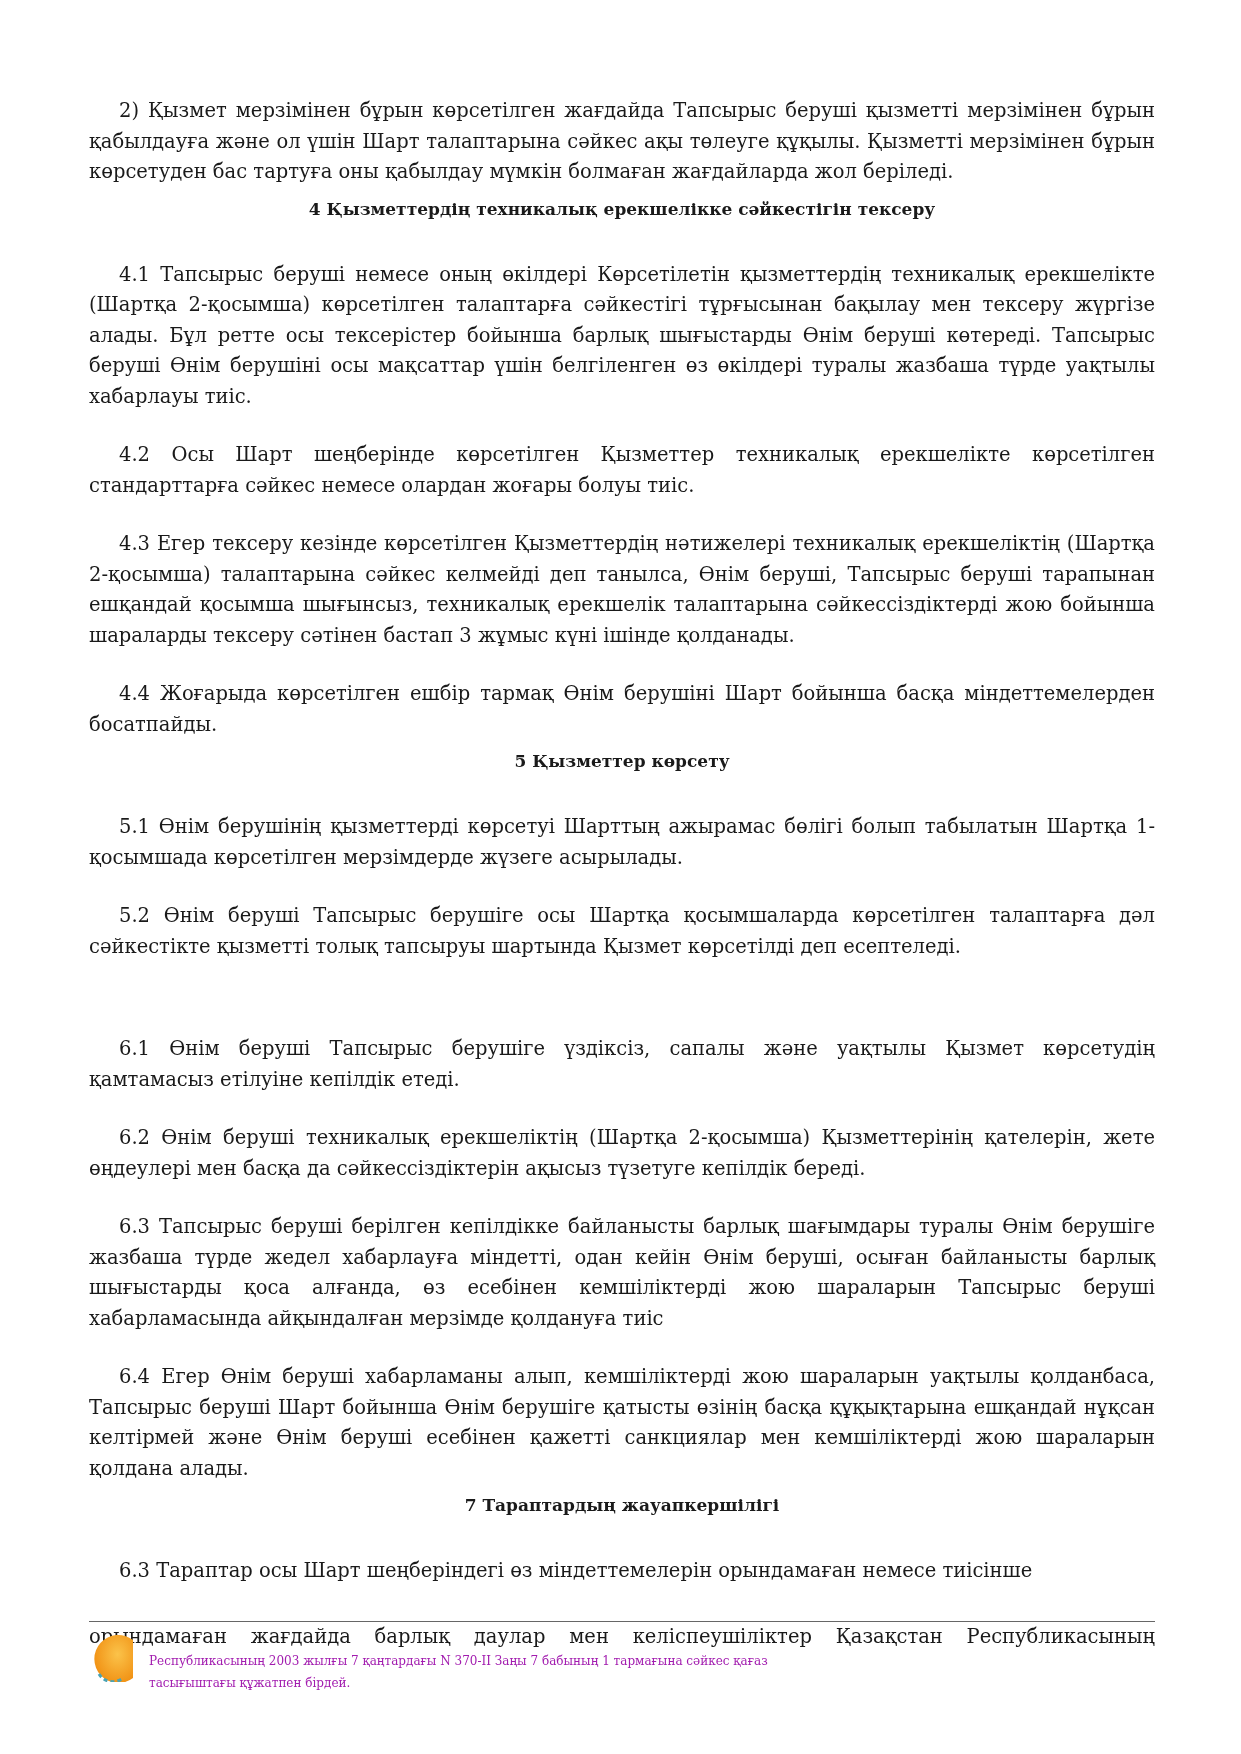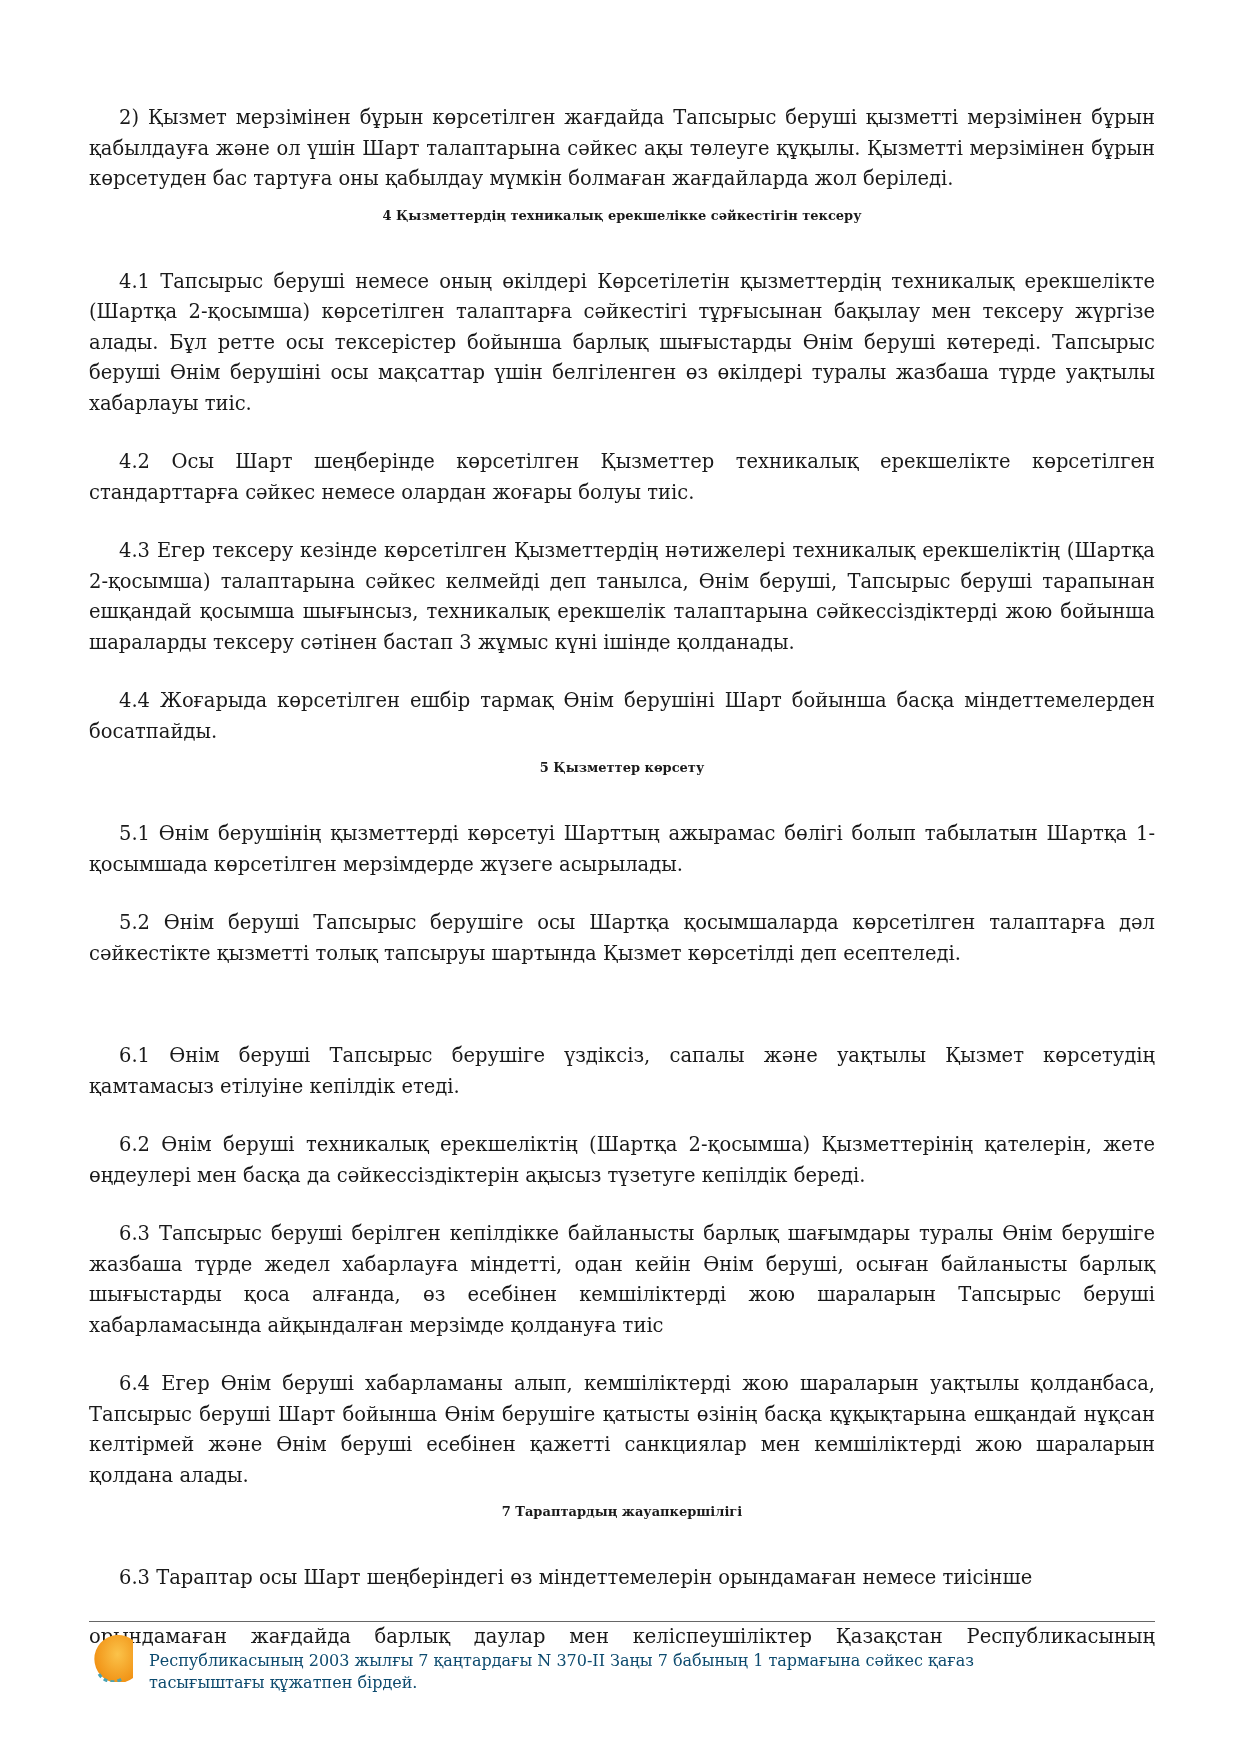--- a/index.html
+++ b/index.html
@@ -1,27 +1,27 @@
 <!DOCTYPE html>
 <html><head>
   <meta charset="utf-8">
   <style>
     html, body { margin: 0; padding: 0; background: #ffffff; }
     body {
       width: 1241px; height: 1754px; position: relative; overflow: hidden;
       font-family: "DejaVu Serif", "Liberation Serif", serif;
       color: #1a1a1a;
     }
-    .page { position: absolute; left: 89px; top: 96px; width: 1066px; margin-top: 7px; }
+    .page { position: absolute; left: 89px; top: 96px; width: 1066px; }
     .p {
       font-size: 19.5px; line-height: 30.5px; text-align: justify;
       text-indent: 30px; margin: 0;
     }
     .h {
-      font-size: 13px; font-weight: bold; text-align: center;
+      font-size: 17px; font-weight: bold; text-align: center;
       line-height: 30px; margin: 0;
     }
     .gap-s { height: 6px; }
     .gap-m { height: 28px; }
     .gap-l { height: 36px; }
     .footer-rule {
       position: absolute; left: 89px; top: 1621px; width: 1066px;
       height: 0; border-top: 1.5px solid #666;
     }
     .overlap-line {
@@ -30,21 +30,21 @@
       text-align-last: justify; white-space: nowrap; overflow: hidden;
     }
     .footer {
       position: absolute; left: 89px; top: 1626px; width: 1066px;
       display: flex; align-items: flex-start;
     }
     .logo {
       width: 48px; height: 48px; margin-top: 8px; margin-right: 12px; flex: 0 0 48px;
     }
     .footer-text {
-      font-size: 16px; line-height: 22px; color: #0c4a6e;
+      font-size: 12px; line-height: 22px; color: #a21caf;
       padding-top: 2px;
     }
   </style>
 </head>
 <body>
 
 <div class="page">
   <p class="p">2) Қызмет мерзімінен бұрын көрсетілген жағдайда Тапсырыс беруші қызметті мерзімінен бұрын қабылдауға және ол үшін Шарт талаптарына сәйкес ақы төлеуге құқылы. Қызметті мерзімінен бұрын көрсетуден бас тартуға оны қабылдау мүмкін болмаған жағдайларда жол беріледі.</p>
   <div class="gap-s"></div>
 

